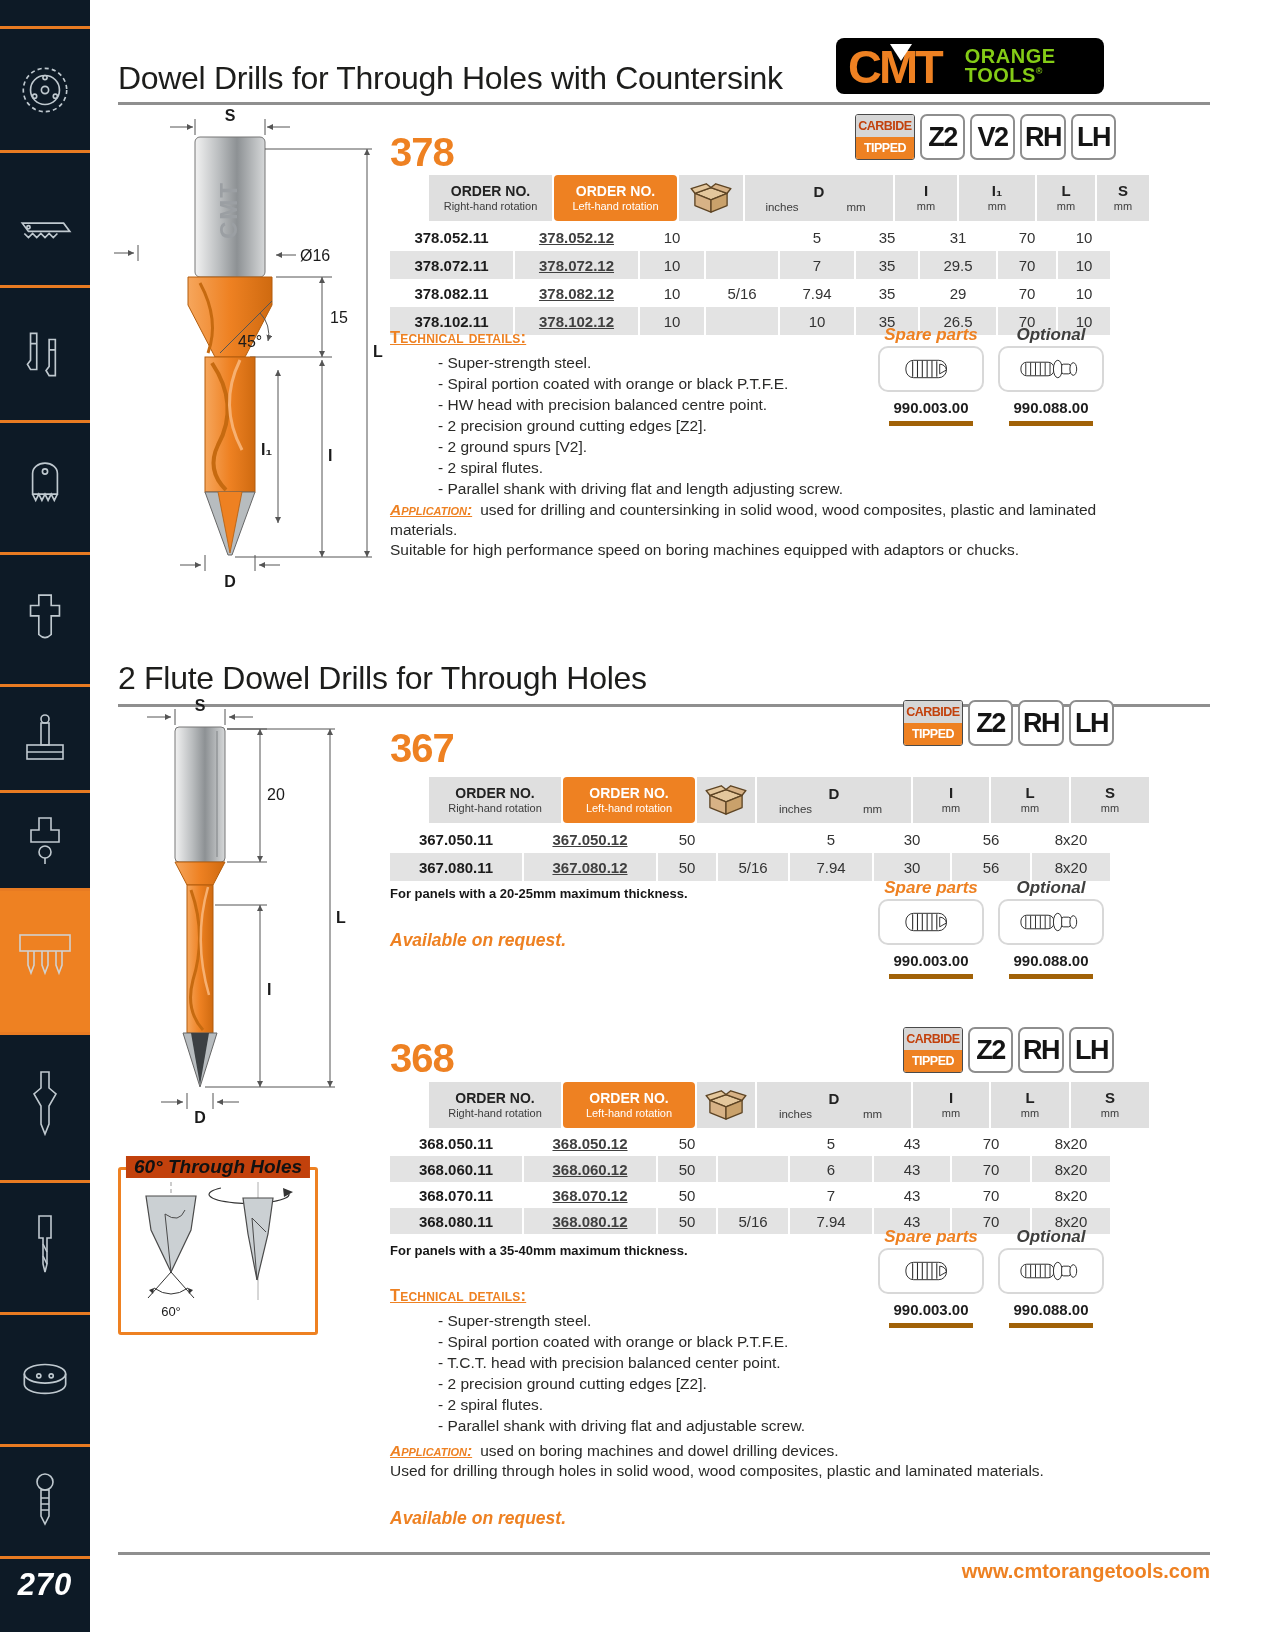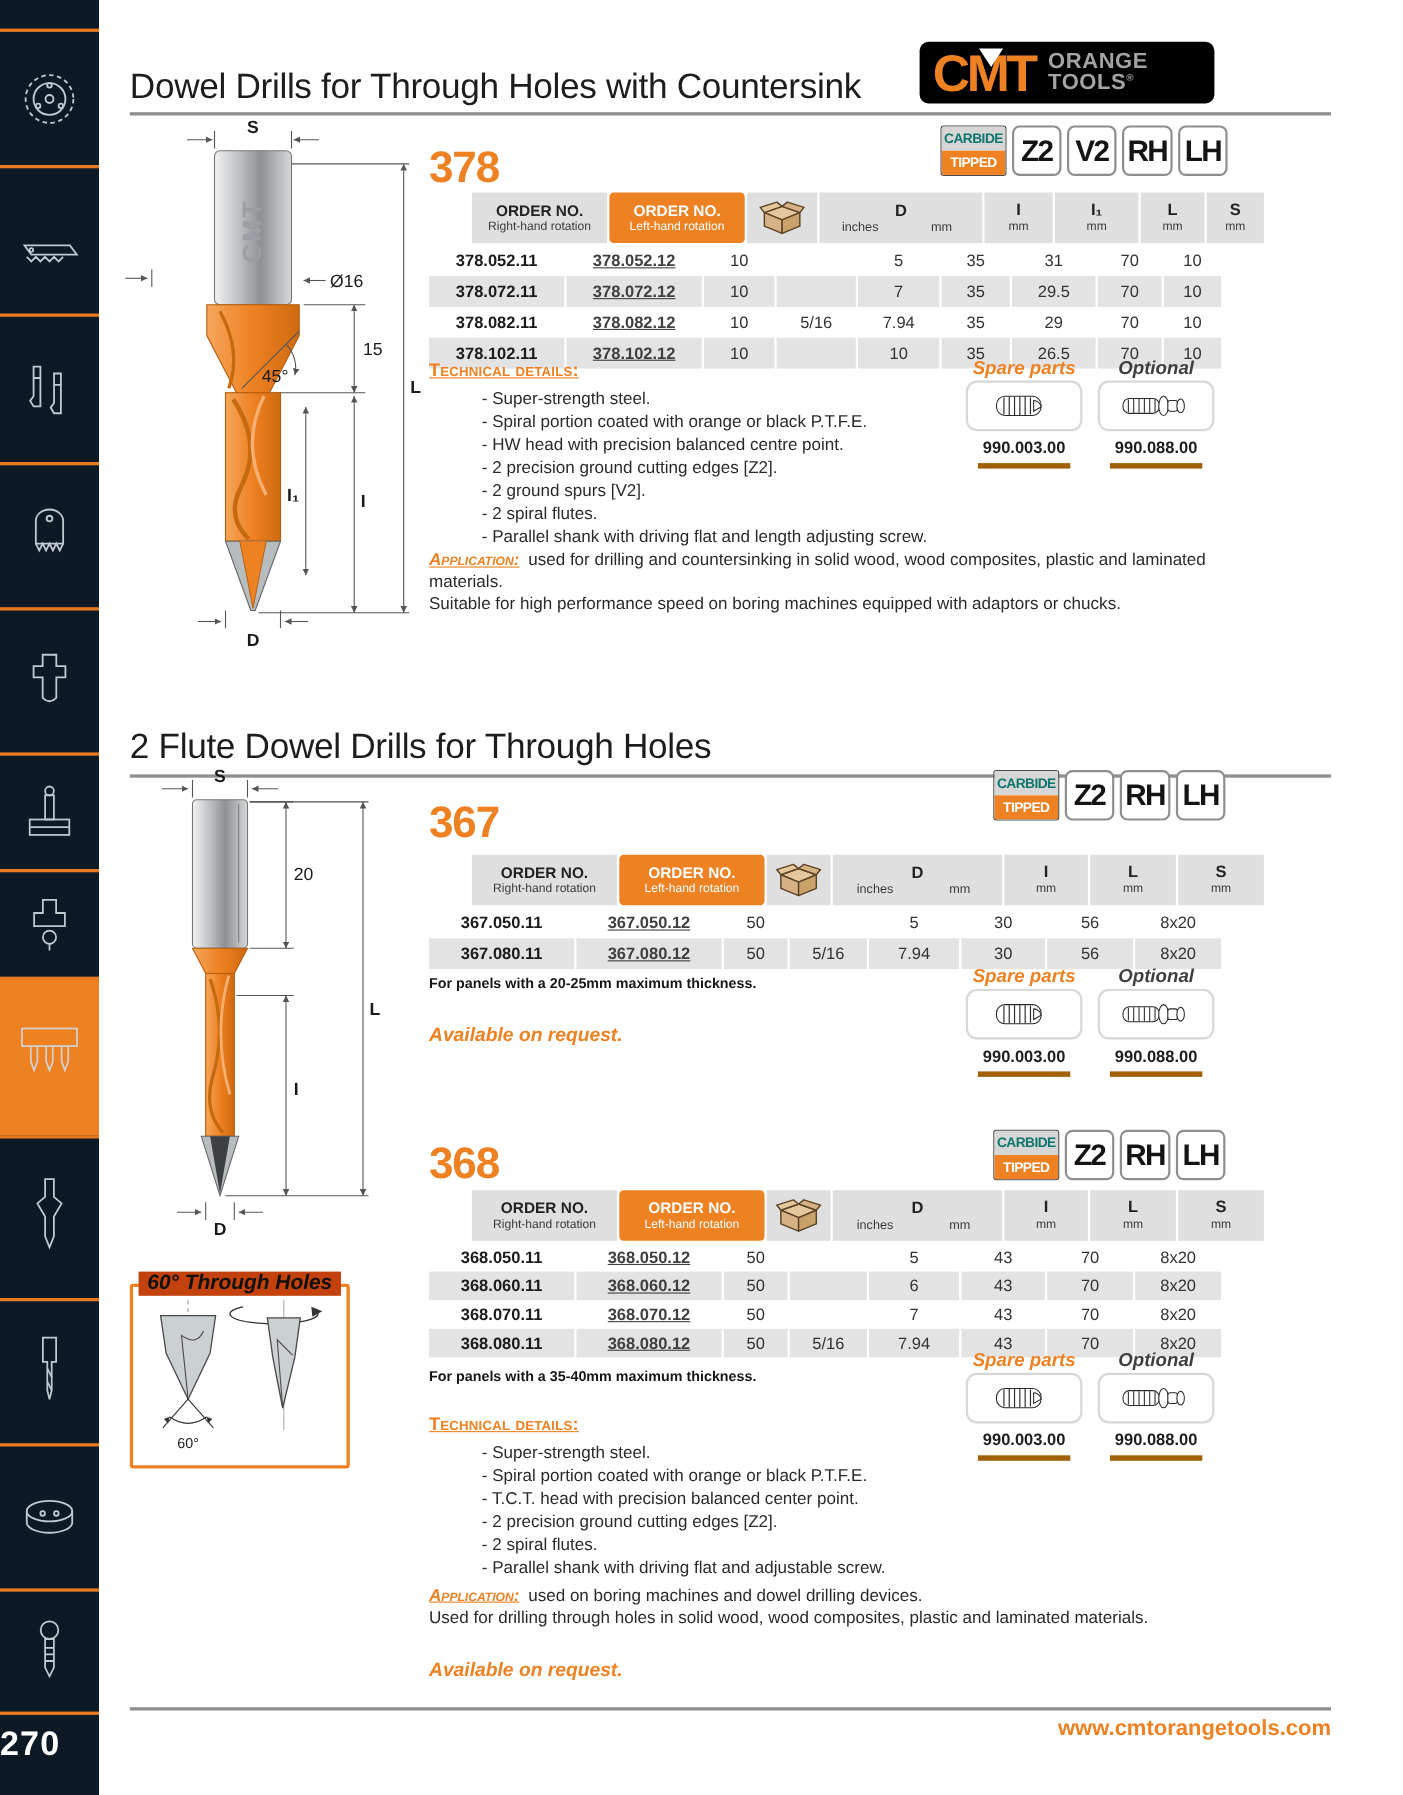--- a/index.html
+++ b/index.html
@@ -4,37 +4,37 @@
 <style>
   html,body{margin:0;padding:0;background:#fff;}
   .page{position:relative;width:1275px;height:1632px;background:#ffffff;overflow:hidden;
         font-family:"Liberation Sans",sans-serif;color:#222;}
   
   .sidebar{position:absolute;left:0;top:0;width:90px;height:1632px;background:#0d1a26;}
   .seg{box-sizing:border-box;border-top:3px solid #e87b22;display:flex;align-items:center;justify-content:center;}
   .seg.first{border-top:none;}
   .seg.active{background:#ee8122;}
   .seg svg{stroke:#cfd8de;fill:none;stroke-width:1.6;opacity:.92;}
-  .pageno-seg{box-sizing:border-box;border-top:3px solid #e87b22;height:76px;display:flex;align-items:flex-start;justify-content:flex-start;}
+  .pageno-seg{box-sizing:border-box;border-top:3px solid #e87b22;height:76px;display:flex;align-items:flex-start;justify-content:center;font-style:italic;}
   .pageno{color:#fff;font-weight:bold;font-size:31px;letter-spacing:1px;margin-top:8px;}
   
   .sec-title{position:absolute;font-size:32px;color:#1d1d1b;letter-spacing:-0.3px;white-space:nowrap;}
   .rule{position:absolute;height:3px;background:#8f8f8f;}
   
   .logo{position:absolute;left:836px;top:38px;width:268px;height:56px;background:#000;border-radius:8px;
         display:flex;align-items:center;padding:0 12px;box-sizing:border-box;}
   .logo-cmt{position:relative;color:#ee8122;font-weight:bold;font-size:47px;letter-spacing:-3px;line-height:1;}
   .logo-tri{position:absolute;left:42px;top:1px;width:0;height:0;border-left:11px solid transparent;
             border-right:11px solid transparent;border-top:17px solid #fff;}
-  .logo-right{color:#a3a3a3;font-weight:bold;font-size:20px;line-height:.95;letter-spacing:.5px;margin-left:12px;}
+  .logo-right{color:#84cc16;font-weight:bold;font-size:20px;line-height:.95;letter-spacing:.5px;margin-left:24px;}
   .logo-reg{font-size:9px;vertical-align:super;}
   
   .badges{position:absolute;display:flex;gap:5px;align-items:stretch;height:46px;}
   .badge-carbide{width:58px;border:1px solid #4a4a4a;border-radius:3px;overflow:hidden;display:flex;flex-direction:column;}
-  .badge-carbide .top{flex:1;background:#d6d6d6;color:#0f766e;font-size:12.5px;font-weight:bold;display:flex;align-items:center;justify-content:center;letter-spacing:-0.5px;}
+  .badge-carbide .top{flex:1;background:#d6d6d6;color:#c2410c;font-size:12.5px;font-weight:bold;display:flex;align-items:center;justify-content:center;letter-spacing:-0.5px;}
   .badge-carbide .bot{flex:1;background:#ee8122;color:#fff;font-size:12.5px;font-weight:bold;display:flex;align-items:center;justify-content:center;letter-spacing:-0.5px;}
   .badge{min-width:45px;box-sizing:border-box;border:2px solid #8e8e8e;border-radius:7px;background:#fff;color:#141414;
          font-size:27px;font-weight:bold;display:flex;align-items:center;justify-content:center;letter-spacing:-1.5px;padding:0 3px;}
   
   .pcode{position:absolute;color:#ee8122;font-size:40px;font-weight:bold;letter-spacing:-1px;}
   
   .ptable{position:absolute;width:720px;}
   .thead,.trow{display:grid;column-gap:2px;}
   .t9{grid-template-columns:123px 123px 64px 72px 74px 62px 76px 58px 52px;}
   .t8{grid-template-columns:132px 132px 58px 70px 82px 76px 78px 78px;}

